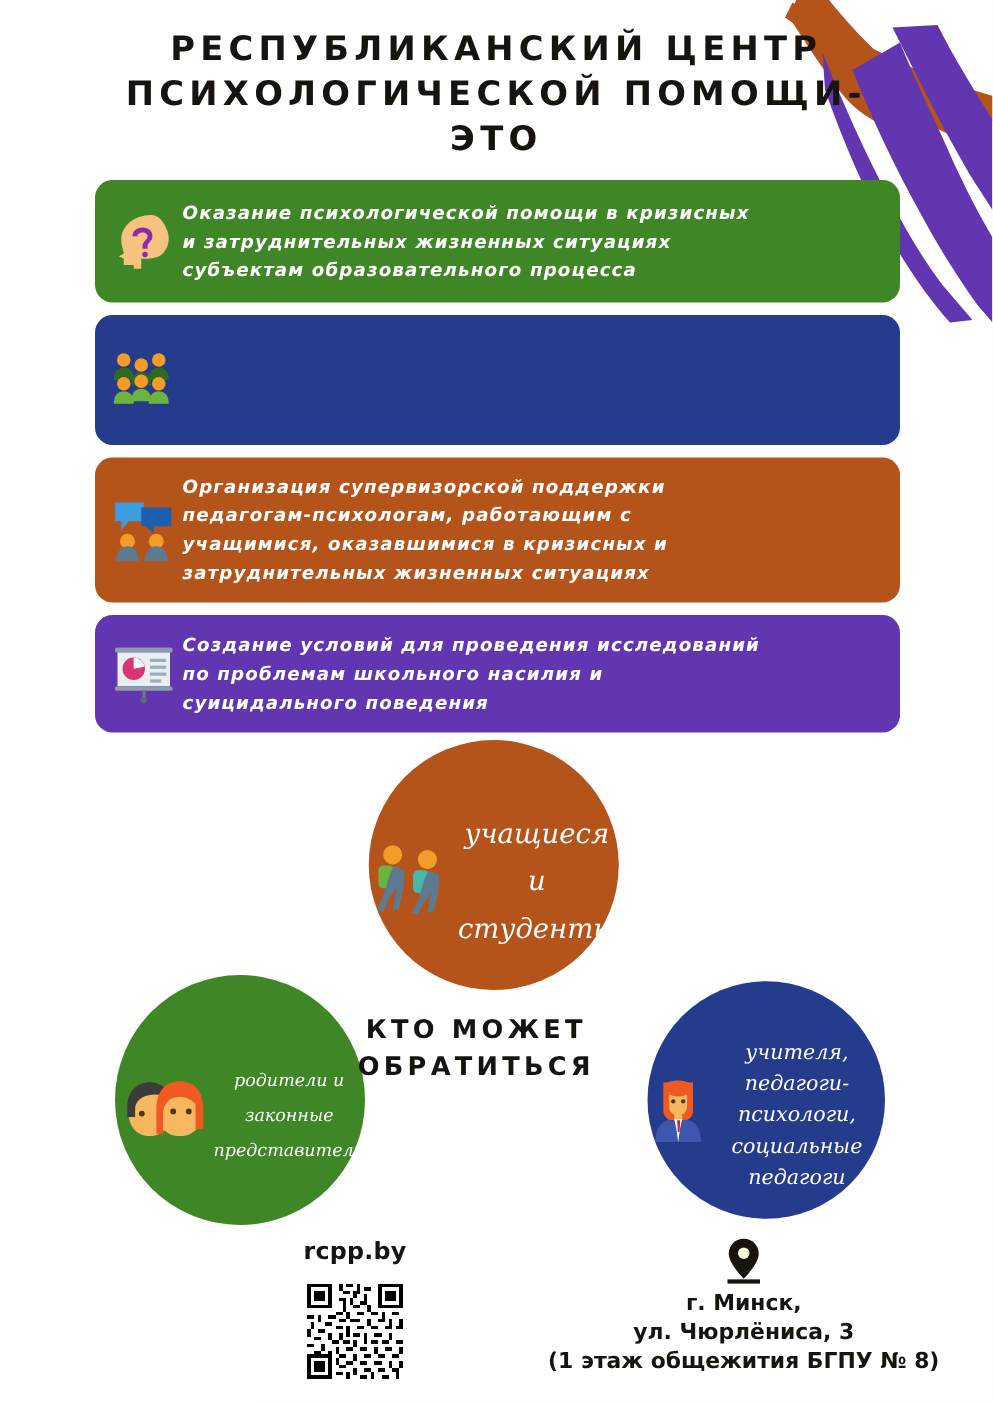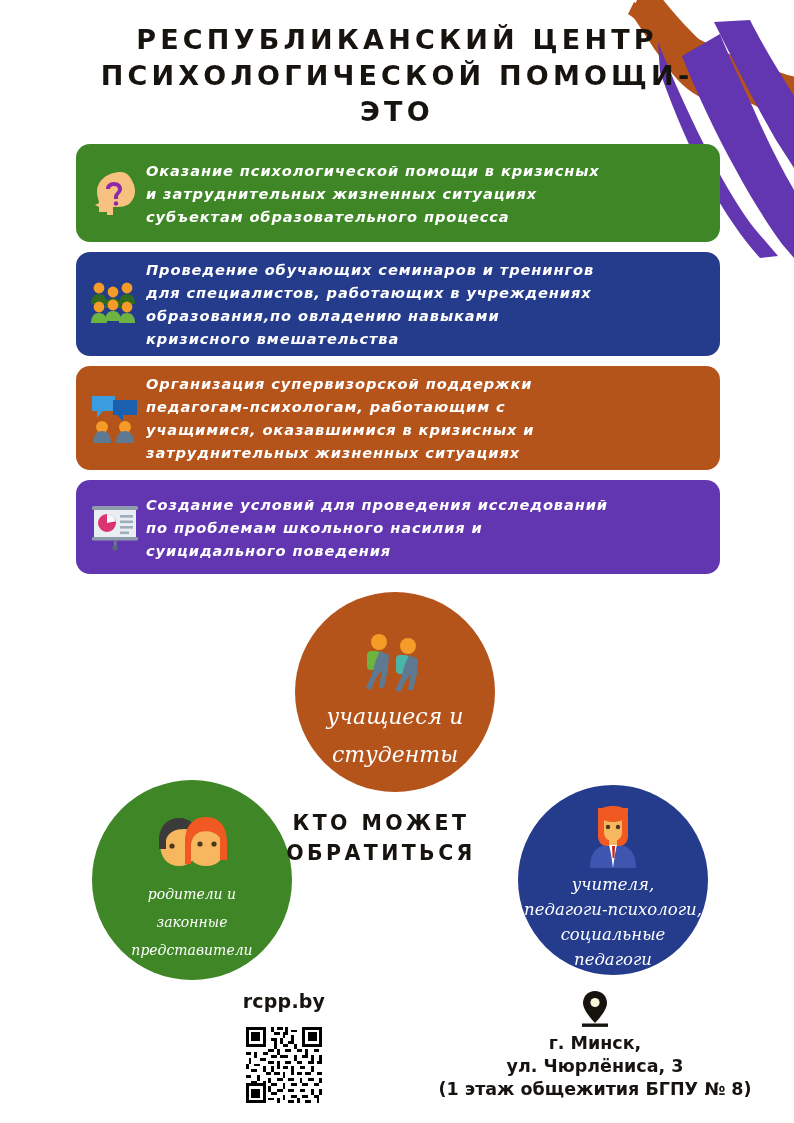--- a/index.html
+++ b/index.html
@@ -89,21 +89,21 @@
     color: #ffffff;
     white-space: pre-line;
   }
   .panel-green  { background: #3f8626; }
   .panel-blue   { background: #253c8c; }
   .panel-orange { background: #b4531a; }
   .panel-purple { background: #6136b0; }
 
   .panel-green  { height: 98px; }
   .panel-blue   { height: 104px; }
-  .panel-orange { height: 104px; }
+  .panel-orange { height: 116px; }
   .panel-purple { height: 94px; }
 
   
   .diagram {
     position: absolute;
     top: 580px;
     left: 0;
     width: 794px;
     height: 420px;
     z-index: 3;
@@ -113,23 +113,23 @@
     left: 237px;
     top: 167px;
     width: 0;
     height: 0;
     z-index: 1;
   }
   .circle {
     position: absolute;
     border-radius: 50%;
     display: flex;
-    flex-direction: column;
+    flex-direction: row;
     align-items: center;
-    justify-content: center;
+    justify-content: flex-start;
     z-index: 2;
     box-sizing: border-box;
   }
   .circle-label {
     font-family: "DejaVu Serif", serif;
     font-style: italic;
     color: #ffffff;
     text-align: center;
     white-space: pre-line;
   }
@@ -288,24 +288,20 @@
           <circle cx="24" cy="12" r="5.4" fill="#f59b28"></circle>
           <path d="M16 28 C16 21 19.5 18 24 18 C28.5 18 32 21 32 28 Z" fill="#2f6b1e"></path>
           <circle cx="10" cy="27" r="5.4" fill="#f59b28"></circle>
           <path d="M2 43 C2 36 5.5 33 10 33 C14.5 33 18 36 18 43 Z" fill="#6cb33f"></path>
           <circle cx="38" cy="27" r="5.4" fill="#f59b28"></circle>
           <path d="M30 43 C30 36 33.5 33 38 33 C42.5 33 46 36 46 43 Z" fill="#6cb33f"></path>
           <circle cx="24" cy="25" r="5.4" fill="#f59b28"></circle>
           <path d="M16 41 C16 34 19.5 31 24 31 C28.5 31 32 34 32 41 Z" fill="#6cb33f"></path>
         </svg>
       </div>
-      <div class="panel-text">Проведение обучающих семинаров и тренингов
-для специалистов, работающих в учреждениях
-образования,по овладению навыками
-кризисного вмешательства</div>
     </div>
 
     <div class="panel panel-orange">
       <div class="panel-icon">
         <svg width="52" height="50" viewBox="0 0 52 50">
           <path d="M3 3 H26 V18 H14 L8 25 V18 H3 Z" fill="#3b9de0"></path>
           <path d="M24 7 H48 V22 H34 V28 L28 22 H24 Z" fill="#1a5fb0"></path>
           <circle cx="13" cy="34" r="6" fill="#f59b28"></circle>
           <path d="M4 50 C4 42 8 38 13 38 C18 38 22 42 22 50 Z" fill="#5e7a92"></path>
           <circle cx="36" cy="34" r="6" fill="#f59b28"></circle>

